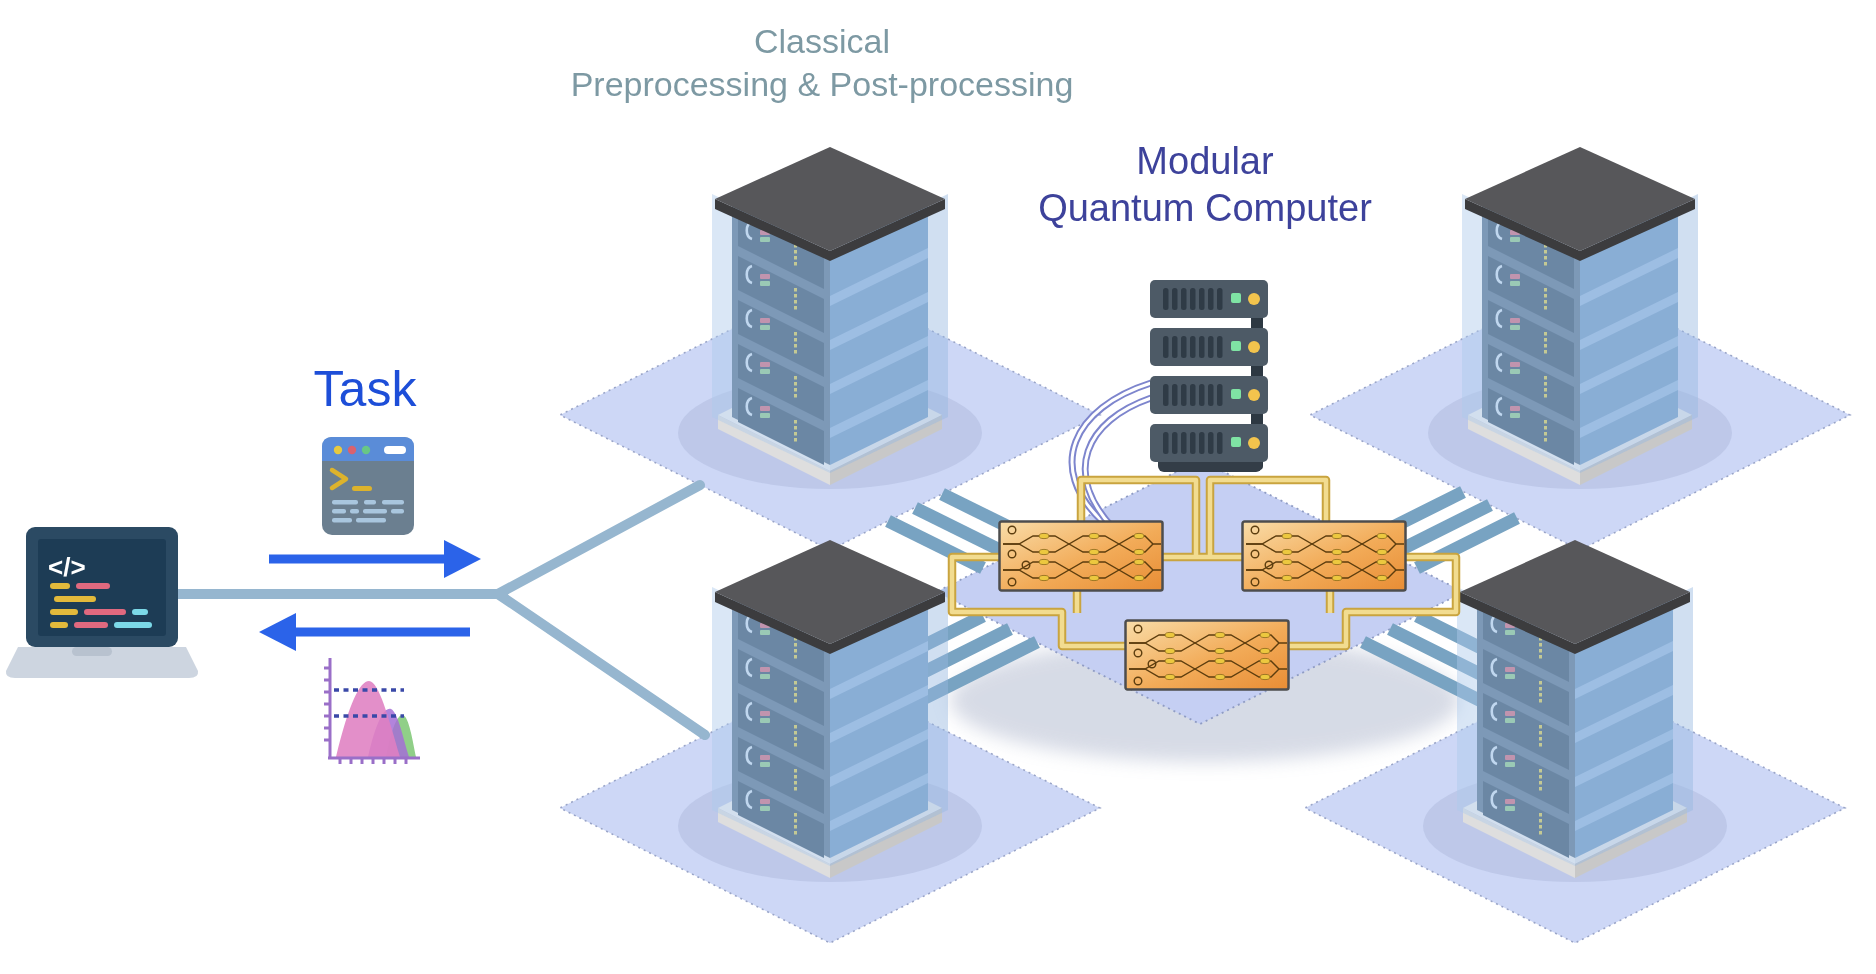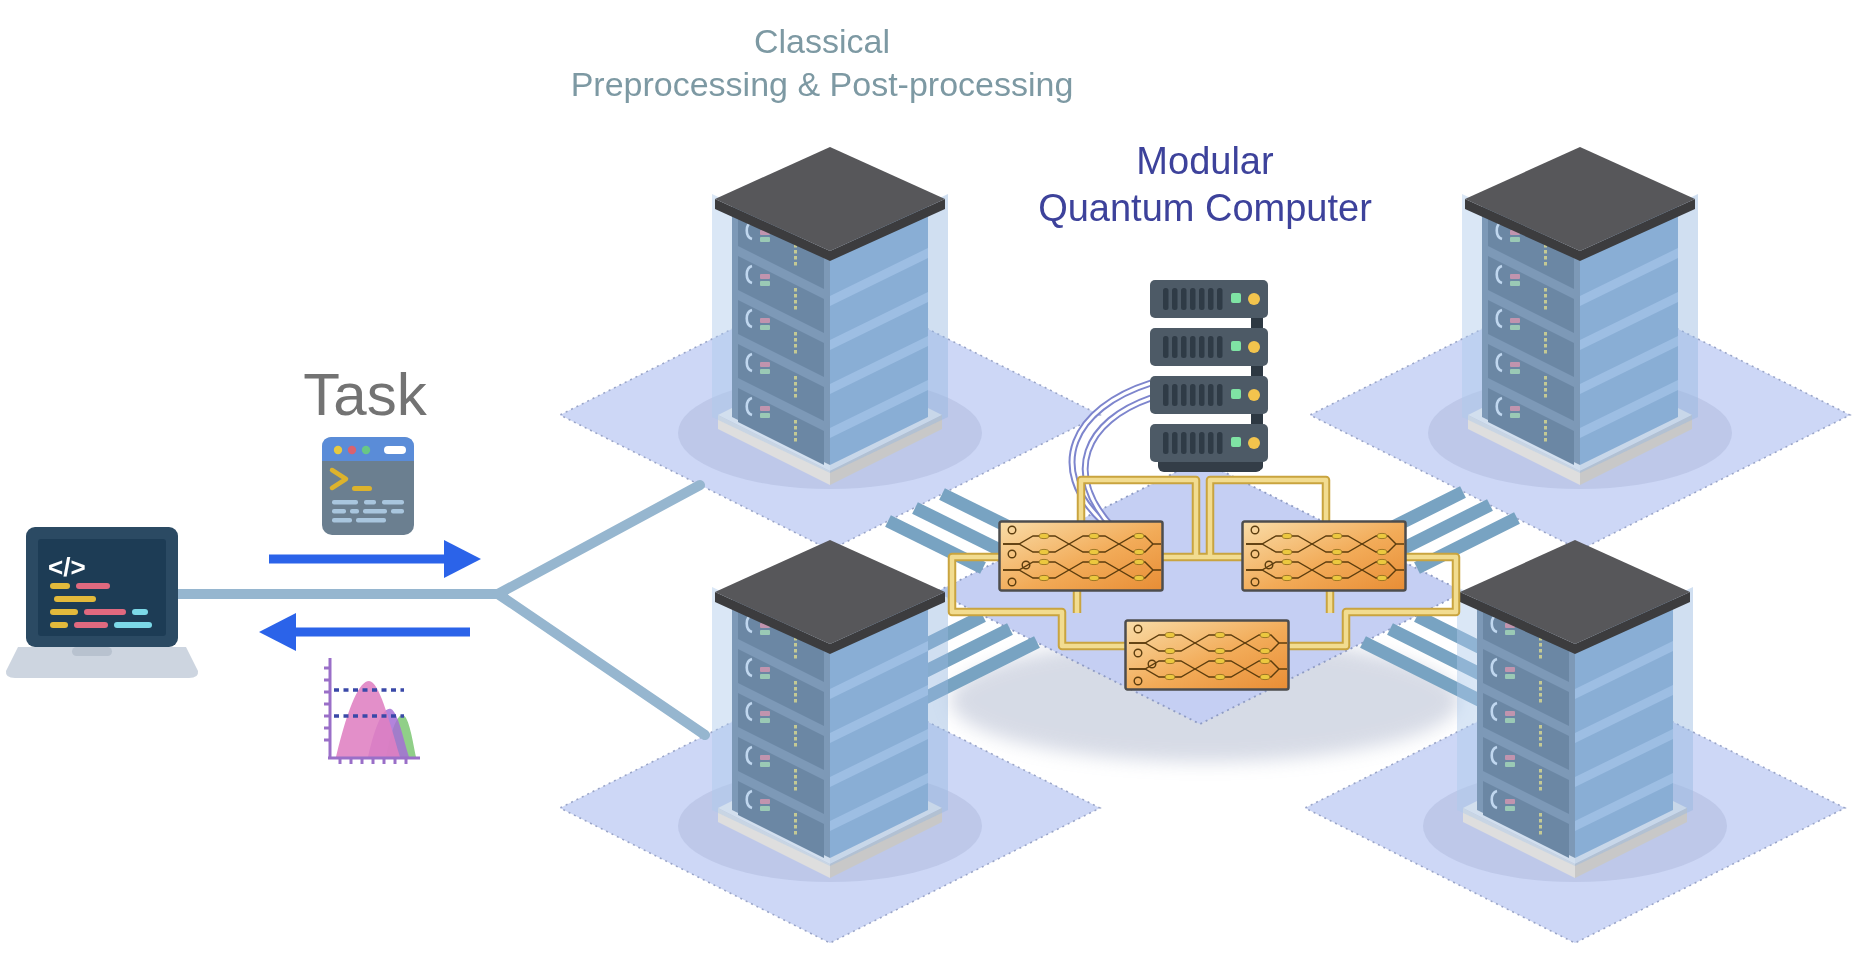--- a/index.html
+++ b/index.html
@@ -3,21 +3,21 @@
 <meta charset="utf-8">
 <style>
   html,body{margin:0;padding:0;background:#ffffff;}
   #stage{position:relative;width:1876px;height:974px;background:#ffffff;overflow:hidden;
          font-family:"Liberation Sans", sans-serif;}
   #stage svg{position:absolute;left:0;top:0;}
   .lbl{position:absolute;text-align:center;white-space:nowrap;}
   .lbl div{white-space:nowrap;}
   .classical{left:422px;top:20px;width:800px;font-size:34px;line-height:43px;color:#7d99a3;}
   .quantum{left:1005px;top:138px;width:400px;font-size:38px;line-height:47px;color:#3d429b;}
-  .task{left:245px;top:360px;width:240px;font-size:60px;color:#737373;}
+  .task{left:245px;top:360px;width:240px;font-size:50px;color:#1d4ed8;}
   .result{left:250px;top:780px;width:240px;font-size:50px;color:#0b0b0b;}
 </style>
 </head>
 <body>
 
 <div id="stage">
 
 <svg width="1876" height="974" viewBox="0 0 1876 974">
 <defs>
   <filter id="blur8" x="-50%" y="-50%" width="200%" height="200%">

